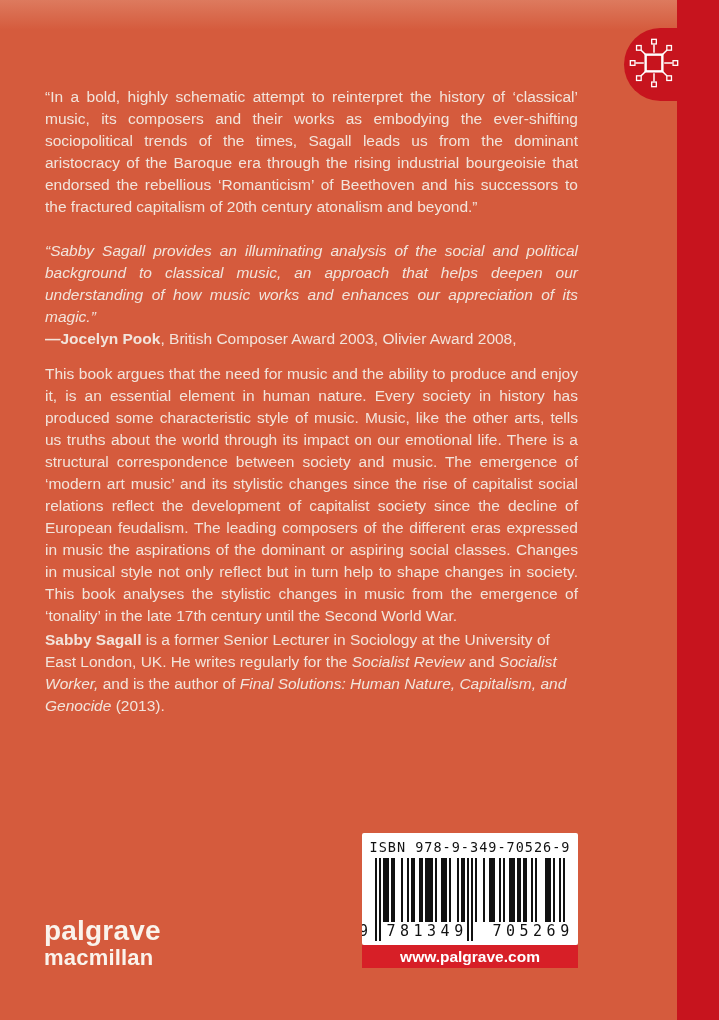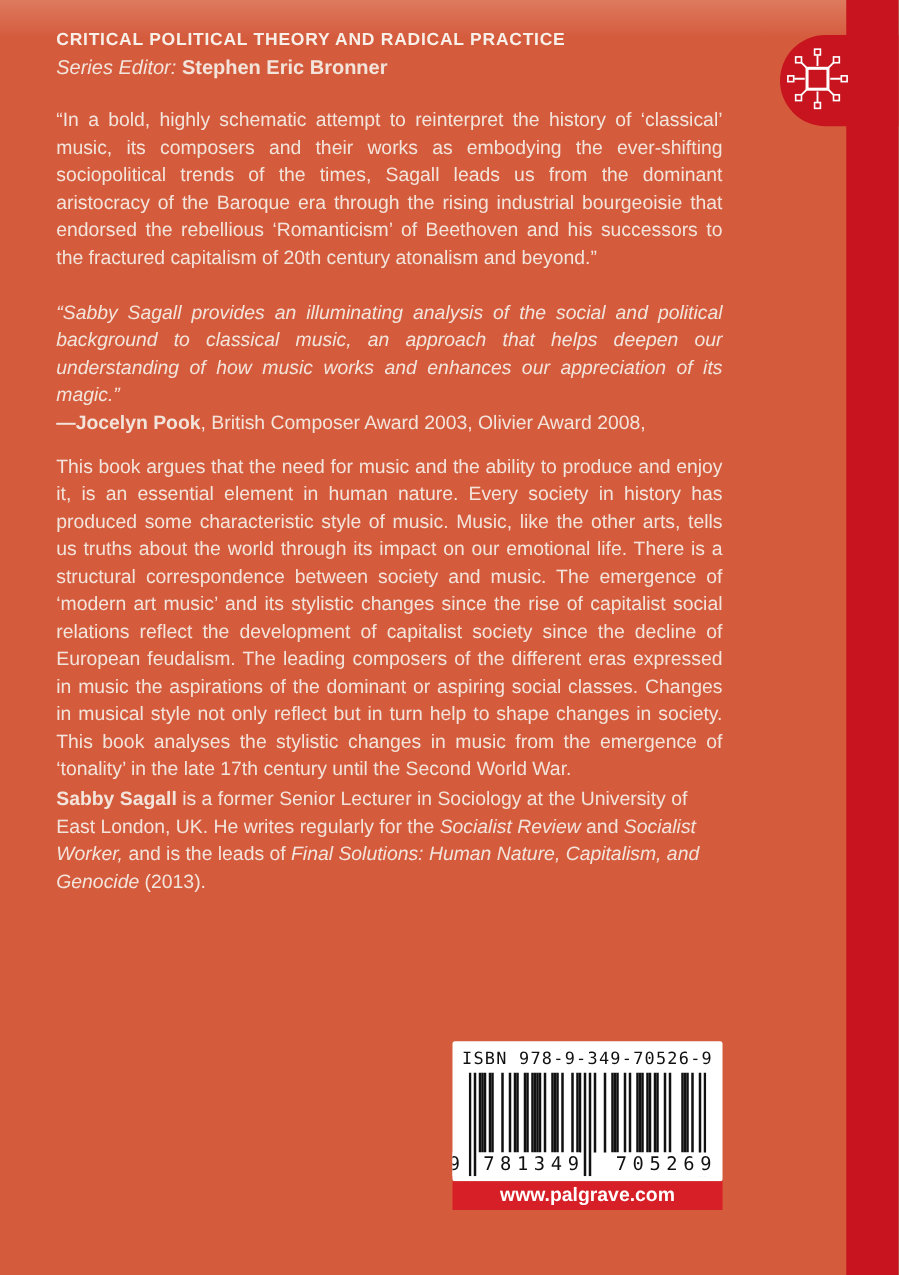--- a/index.html
+++ b/index.html
@@ -77,46 +77,43 @@
           <rect x="9.2" y="41.8" width="5" height="5"></rect>
           <rect x="2.5" y="25.5" width="5" height="5"></rect>
           <rect x="9.2" y="9.2" width="5" height="5"></rect>
           <rect x="25.5" y="2.5" width="5" height="5"></rect>
           <rect x="41.8" y="9.2" width="5" height="5"></rect>
         </g>
       </g>
     </svg>
   </div>
 
-  <div class="abs block-header" style="top:22px;">
-    <div class="series-title">CRITICAL POLITICAL THEORY AND RADICAL PRACTICE</div>
-    <div class="series-editor">
-      <span class="it">Series Editor:</span>
-      <span class="b">Stephen Eric Bronner</span>
-    </div>
-  </div>
 
   <div class="abs" style="top:86px;">
     <p class="quote">“In a bold, highly schematic attempt to reinterpret the history of ‘classical’ music, its composers and their works as embodying the ever-shifting sociopolitical trends of the times, Sagall leads us from the dominant aristocracy of the Baroque era through the rising industrial bourgeoisie that endorsed the rebellious ‘Romanticism’ of Beethoven and his successors to the fractured capitalism of 20th century atonalism and beyond.”</p>
     <p class="quote gap-sm">“Sabby Sagall provides an illuminating analysis of the social and political background to classical music, an approach that helps deepen our understanding of how music works and enhances our appreciation of its magic.”</p>
     <p class="attr">
       <span class="b">—Jocelyn Pook</span><span>, British Composer Award 2003, Olivier Award 2008,</span>
     </p>
   </div>
 
   <div class="abs" style="top:363px;">
     <p class="desc">This book argues that the need for music and the ability to produce and enjoy it, is an essential element in human nature. Every society in history has produced some characteristic style of music. Music, like the other arts, tells us truths about the world through its impact on our emotional life. There is a structural correspondence between society and music. The emergence of ‘modern art music’ and its stylistic changes since the rise of capitalist social relations reflect the development of capitalist society since the decline of European feudalism. The leading composers of the different eras expressed in music the aspirations of the dominant or aspiring social classes. Changes in musical style not only reflect but in turn help to shape changes in society. This book analyses the stylistic changes in music from the emergence of ‘tonality’ in the late 17th century until the Second World War.</p>
   </div>
 
   <div class="abs" style="top:629px;">
     <p class="bio">
-      <span class="b">Sabby Sagall</span><span> is a former Senior Lecturer in Sociology at the University of East London, UK. He writes regularly for the </span><span class="it">Socialist Review</span><span> and </span><span class="it">Socialist Worker,</span><span> and is the leads of </span><span class="it">Final Solutions: Human Nature, Capitalism, and Genocide</span><span> (2013).</span>
+      <span class="b">Sabby Sagall</span><span> is a former Senior Lecturer in Sociology at the University of East London, UK. He writes regularly for the </span><span class="it">Socialist Review</span><span> and </span><span class="it">Socialist Worker,</span><span> and is the author of </span><span class="it">Final Solutions: Human Nature, Capitalism, and Genocide</span><span> (2013).</span>
     </p>
   </div>
 
+  <div class="publisher">
+    <div class="pub-line1">palgrave</div>
+    <div class="pub-line2">macmillan</div>
+  </div>
 
   <div class="barcode-block">
     <div class="barcode-box">
       <div class="isbn">ISBN 978-9-349-70526-9</div>
       <div class="bars">
         <svg id="ean-svg" width="190" height="83">
             <rect x="0" y="0" width="2" height="83" fill="#111"></rect>
             <rect x="4" y="0" width="2" height="83" fill="#111"></rect>
             <rect x="8" y="0" width="2" height="64" fill="#111"></rect>
             <rect x="10" y="0" width="2" height="64" fill="#111"></rect>

